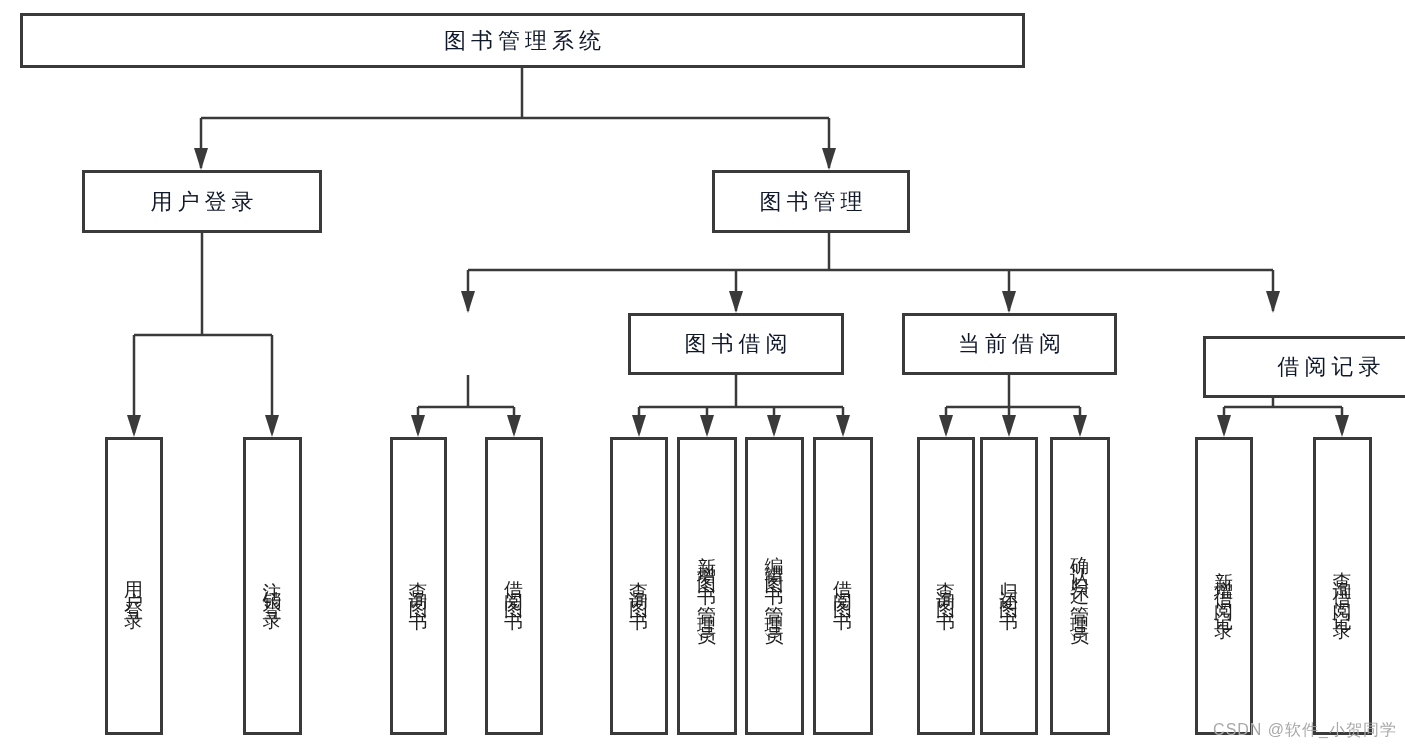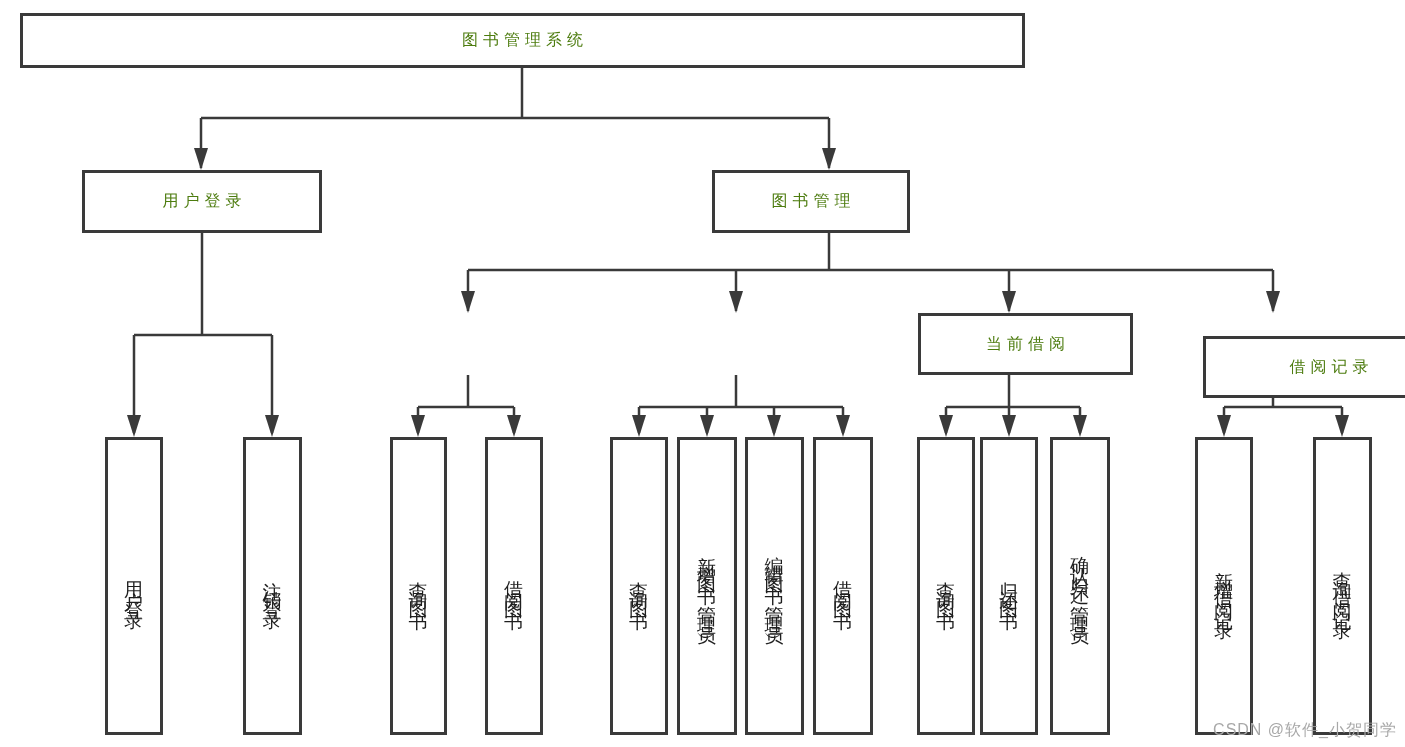--- a/index.html
+++ b/index.html
@@ -22,22 +22,22 @@
     z-index: 0;
   }
   .node {
     position: absolute;
     box-sizing: border-box;
     border: 3px solid #3a3a3a;
     background: #ffffff;
     display: flex;
     align-items: center;
     justify-content: center;
-    color: #4d7c0f;
-    font-size: 16px;
+    color: #0f172a;
+    font-size: 22px;
     letter-spacing: 5px;
     text-indent: 5px; 
     z-index: 1;
     white-space: nowrap;
   }
   .leaf {
     position: absolute;
     box-sizing: border-box;
     border: 3px solid #3a3a3a;
     background: #ffffff;
@@ -138,21 +138,22 @@
       <polygon points="1217,415 1231,415 1224,437"></polygon>
       <polygon points="1335,415 1349,415 1342,437"></polygon>
     </g>
   </svg>
 
   <div class="node" style="left:20px; top:13px; width:1005px; height:55px;">图书管理系统</div>
 
   <div class="node" style="left:82px; top:170px; width:240px; height:63px;">用户登录</div>
   <div class="node" style="left:712px; top:170px; width:198px; height:63px;">图书管理</div>
 
-  <div class="node" style="left:902px; top:313px; width:215px; height:62px;margin-left:16px;">当前借阅</div>
+  <div class="node" style="left:628px; top:313px; width:216px; height:62px;">图书借阅</div>
+  <div class="node" style="left:902px; top:313px; width:215px; height:62px;">当前借阅</div>
   <div class="node" style="left:1203px; top:313px; width:252px; height:62px;margin-top:23px;">借阅记录</div>
 
   <div class="leaf" style="left:105px; width:58px;">
     <span class="vtext">用户登录</span>
   </div>
   <div class="leaf" style="left:243px; width:59px;">
     <span class="vtext">注销登录</span>
   </div>
 
   <div class="leaf" style="left:390px; width:57px;">

